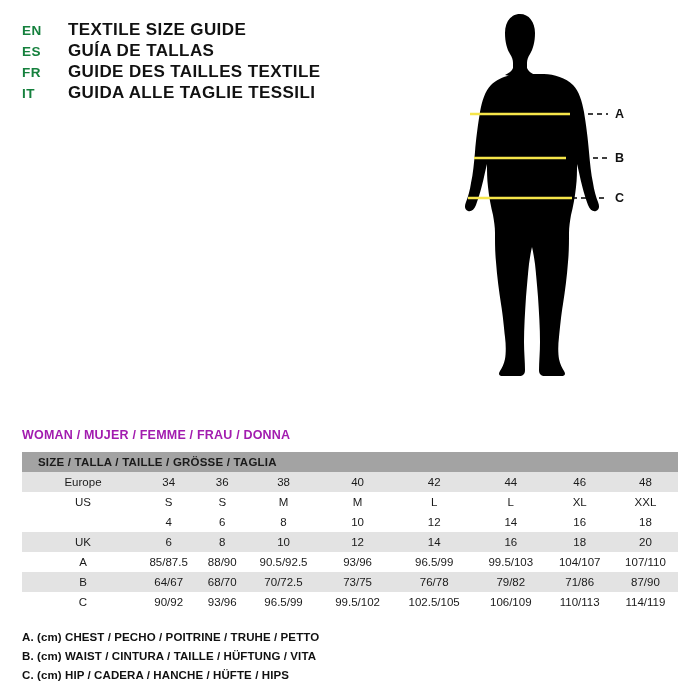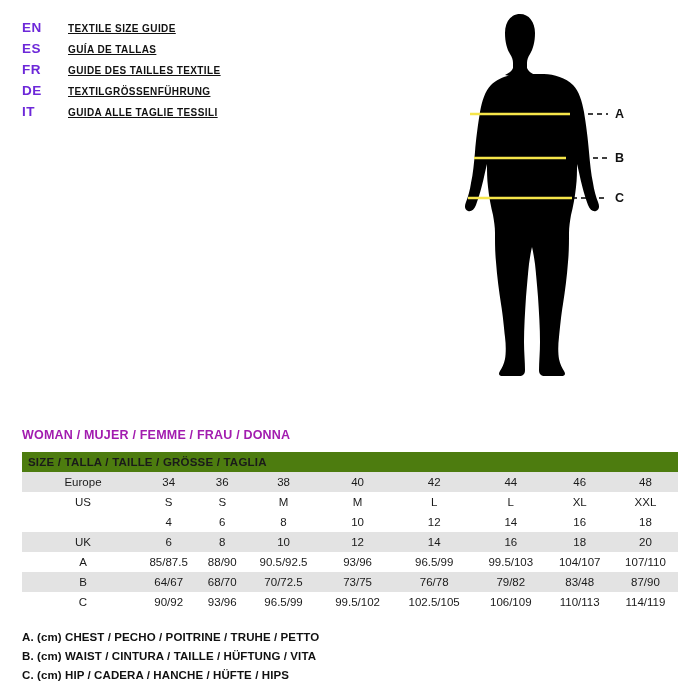--- a/index.html
+++ b/index.html
@@ -27,28 +27,27 @@
   .title-row {
     display: flex;
     align-items: baseline;
     height: 21px;
     letter-spacing: 0.4px;
   }
   .lang-code {
     width: 46px;
     font-size: 13.5px;
     font-weight: 700;
-    color: #6d28d9;
+    color: #15803d;
   }
   .title-text {
-    font-size: 10px;
+    font-size: 17px;
     font-weight: 700;
     color: #111;
     text-transform: uppercase;
-    text-decoration: underline;
   }
 
   
   #figure-area {
     position: absolute;
     right: 10px;
     top: 8px;
     width: 250px;
     height: 420px;
   }
@@ -94,26 +93,26 @@
   }
   table.size-table td.rowlabel, table.size-table th.rowlabel {
     text-align: center;
     padding-left: 6px;
     width: 116px;
     font-weight: 400;
   }
   tr.band-grey td { background: #e3e3e3; }
   tr.band-white td { background: #ffffff; }
   tr.header-row td {
-    background: #4d7c0f;
+    background: #a3a3a3;
     font-weight: 700;
     text-align: left;
     letter-spacing: 0.2px;
     font-size: 11.5px;
-    padding-left: 6px;
+    padding-left: 16px;
   }
 
   
   #legend {
     position: absolute;
     left: 22px;
     top: 628px;
     width: 640px;
   }
   .legend-line {
@@ -132,24 +131,20 @@
     <span class="lang-code">EN</span>
     <span class="title-text">Textile Size Guide</span>
   </div>
   <div class="title-row">
     <span class="lang-code">ES</span>
     <span class="title-text">Guía de Tallas</span>
   </div>
   <div class="title-row">
     <span class="lang-code">FR</span>
     <span class="title-text">Guide des Tailles Textile</span>
-  </div>
-  <div class="title-row">
-    <span class="lang-code">DE</span>
-    <span class="title-text">Textilgrößenführung</span>
   </div>
   <div class="title-row">
     <span class="lang-code">IT</span>
     <span class="title-text">Guida alle Taglie Tessili</span>
   </div>
 </div>
 
 <div id="figure-area">
   <svg id="figure-svg" width="250" height="420" viewBox="0 0 250 420" xmlns="http://www.w3.org/2000/svg">
 
@@ -293,21 +288,21 @@
       </tr>
 
       <tr class="band-grey">
         <td class="rowlabel">B</td>
         <td>64/67</td>
         <td>68/70</td>
         <td>70/72.5</td>
         <td>73/75</td>
         <td>76/78</td>
         <td>79/82</td>
-        <td>83/48</td>
+        <td>71/86</td>
         <td>87/90</td>
       </tr>
 
       <tr class="band-white">
         <td class="rowlabel">C</td>
         <td>90/92</td>
         <td>93/96</td>
         <td>96.5/99</td>
         <td>99.5/102</td>
         <td>102.5/105</td>

